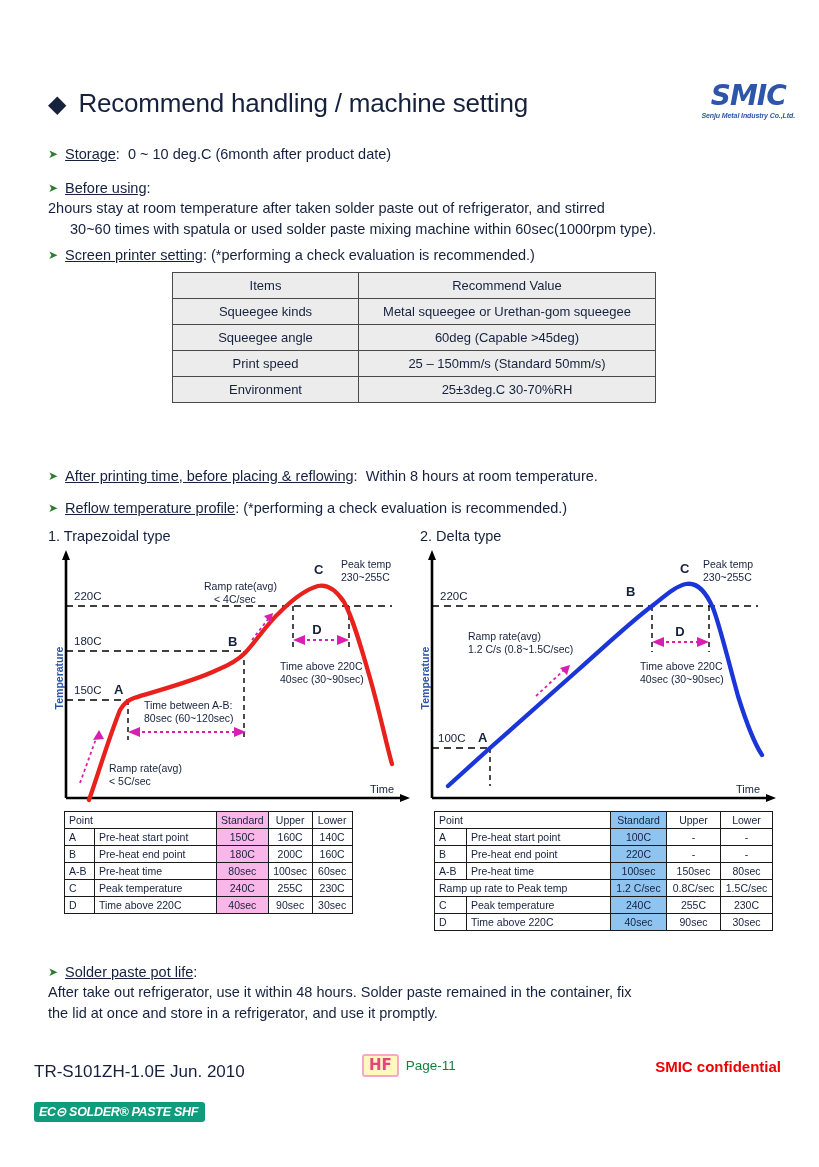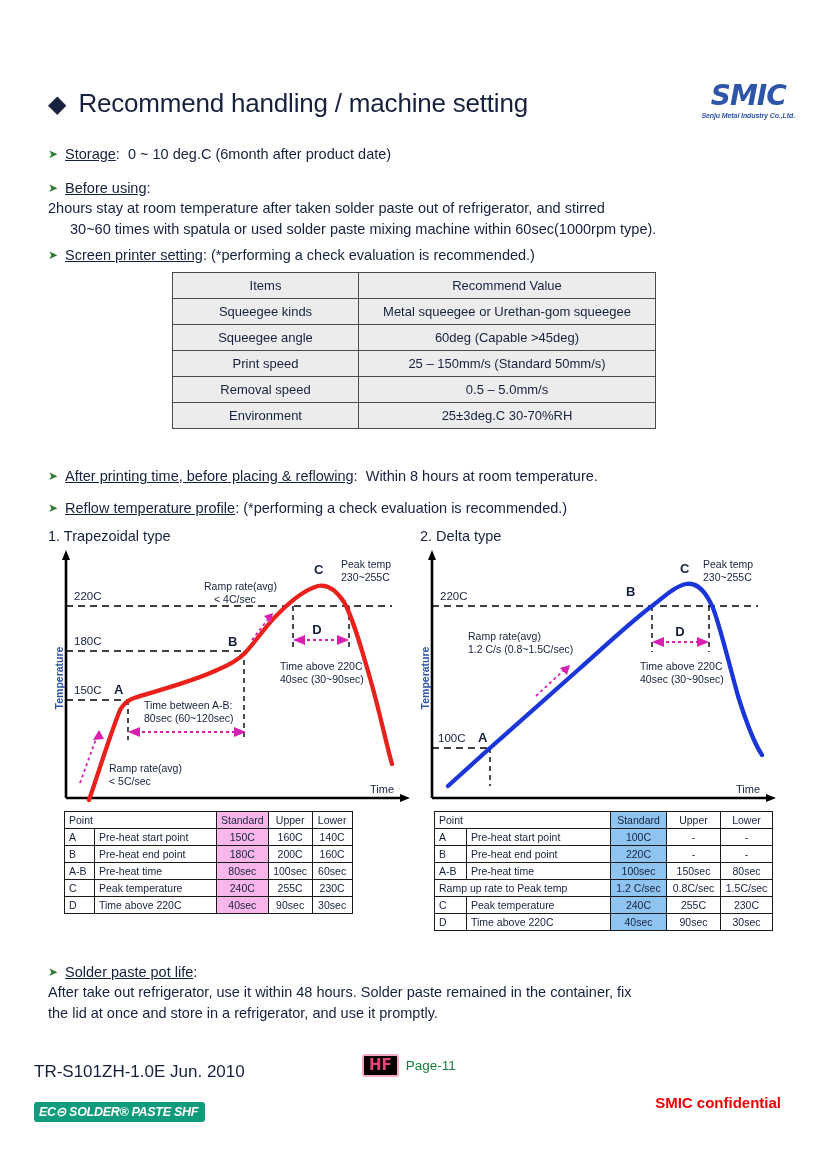--- a/index.html
+++ b/index.html
@@ -114,29 +114,29 @@
   .doc-code {
     position: absolute; left: 34px; top: 1062px;
     font-size: 17px; color: #16213e;
   }
   .hf-wrap {
     position: absolute; left: 362px; top: 1054px;
     display: flex; align-items: center; gap: 7px;
   }
   .hf-badge {
     border: 2px solid #f5a8c8; border-radius: 3px;
-    color: #e8437f; background: #000000;
+    color: #e8437f; background: #fef9c3;
     font-size: 15px; font-weight: bold;
     padding: 1px 5px; line-height: 1.15;
     font-family: "DejaVu Sans", sans-serif;
   }
   .page-num { font-size: 13.5px; color: #15803d; }
   .confidential {
     position: absolute; right: 38px; top: 1058px;
-    color: #ee0000; font-size: 15px; font-weight: bold; margin-top: 36px;
+    color: #ee0000; font-size: 15px; font-weight: bold;
   }
 </style>
 </head>
 <body>
 
 <div class="page">
 
   <div class="title-row">
     <span class="diamond">◆</span>
     <span class="title-text">Recommend handling / machine setting</span>
@@ -180,24 +180,20 @@
         <td class="c1">Squeegee kinds</td>
         <td>Metal squeegee or Urethan-gom squeegee</td>
       </tr>
       <tr>
         <td class="c1">Squeegee angle</td>
         <td>60deg  (Capable &gt;45deg)</td>
       </tr>
       <tr>
         <td class="c1">Print speed</td>
         <td>25 – 150mm/s  (Standard  50mm/s)</td>
-      </tr>
-      <tr>
-        <td class="c1">Removal speed</td>
-        <td>0.5 – 5.0mm/s</td>
       </tr>
       <tr>
         <td class="c1">Environment</td>
         <td>25±3deg.C 30-70%RH</td>
       </tr>
     </tbody>
   </table>
 
   <div class="bullet-block" style="top:466px;">
     <div class="bullet-line">

